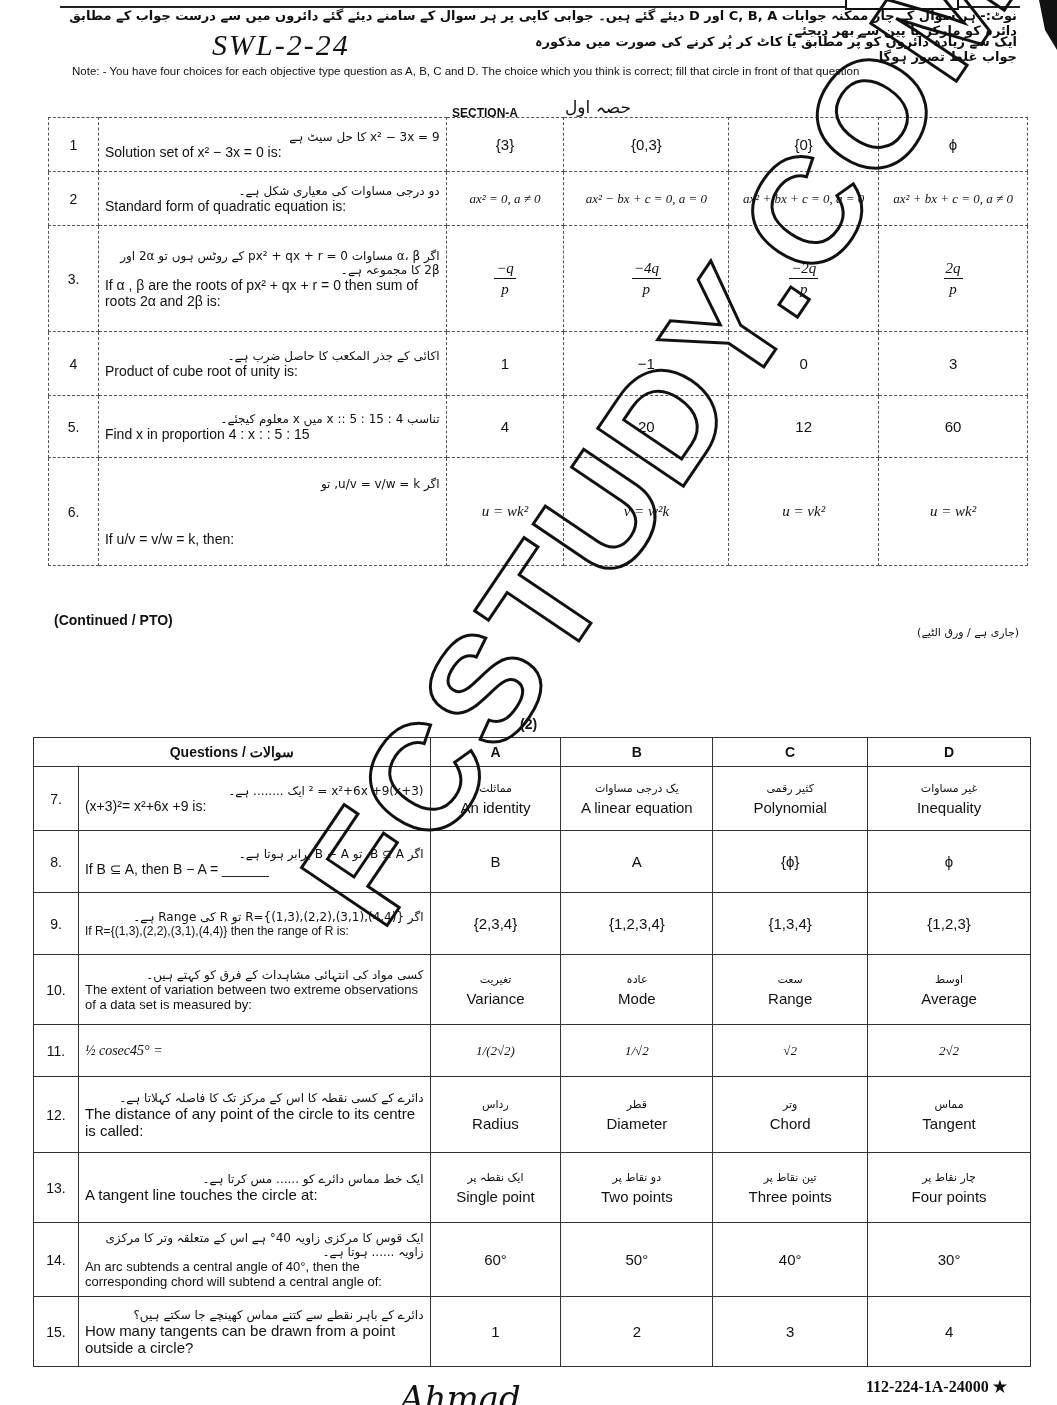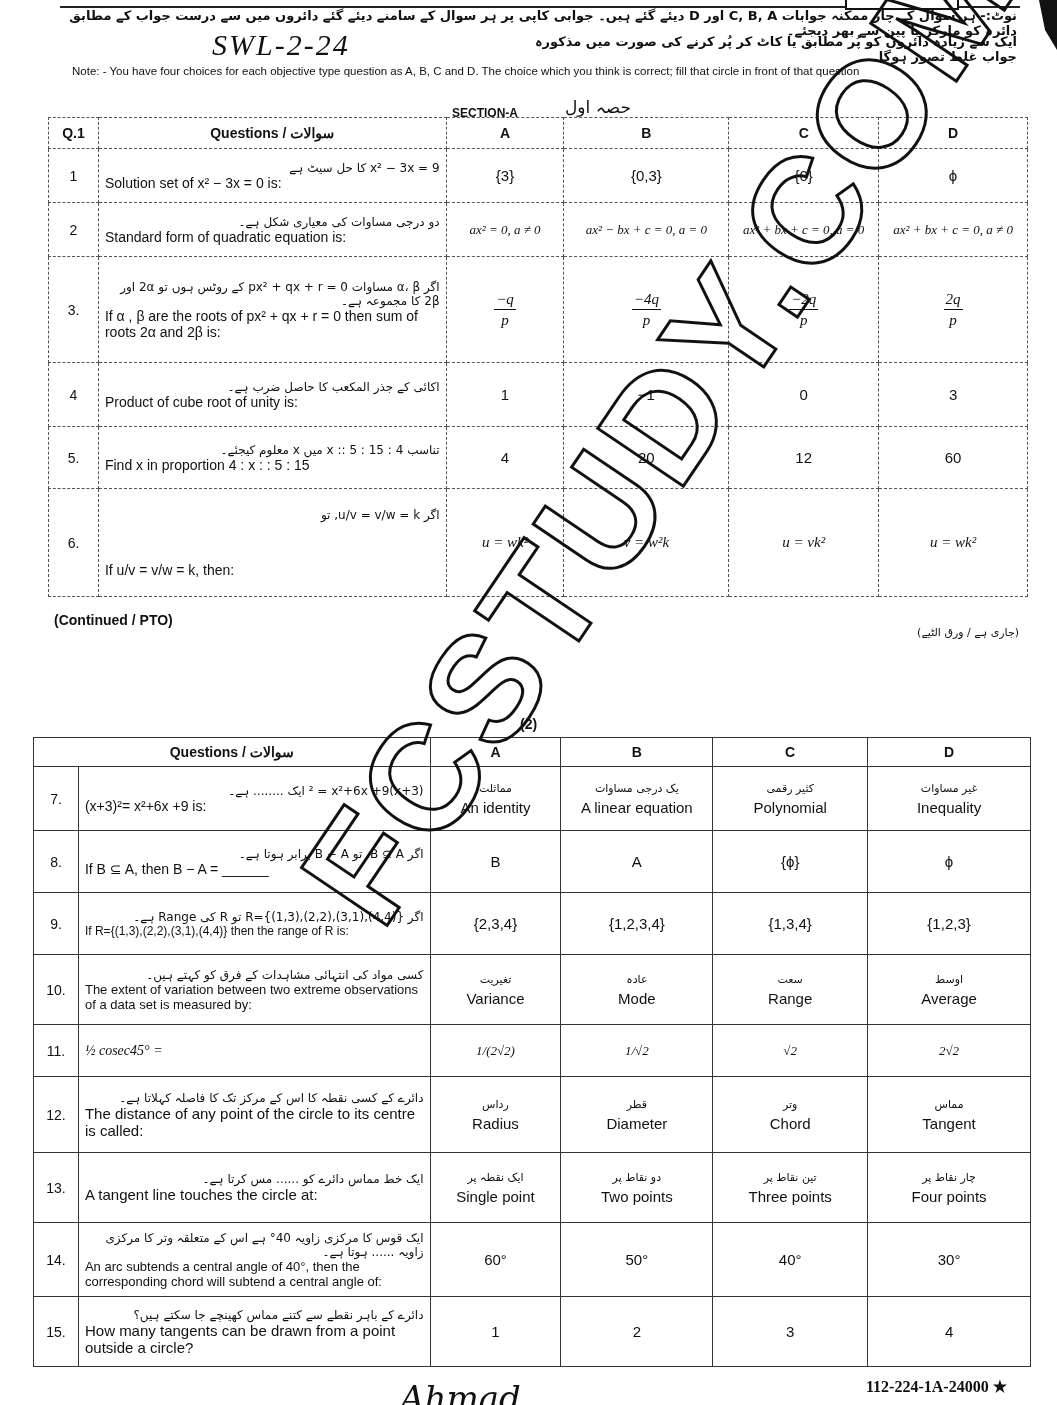--- a/index.html
+++ b/index.html
@@ -61,28 +61,20 @@
 <table class="t1">
   <colgroup>
       <col style="width:50px">
       <col style="width:348px">
       <col style="width:118px">
       <col style="width:165px">
       <col style="width:150px">
       <col style="width:149px">
     </colgroup>
   <tbody>
-      <tr>
-    <th>Q.1</th>
-    <th>Questions / سوالات</th>
-    <th>A</th>
-    <th>B</th>
-    <th>C</th>
-    <th>D</th>
-  </tr>
   <tr style="height:54px">
     <td class="qnum">1</td>
     <td class="qcell">
           <span class="ur">x² − 3x = 9 کا حل سیٹ ہے</span>
           <span class="en">Solution set of x² − 3x = 0 is:</span>
         </td>
     <td class="opt">{3}</td>
     <td class="opt">{0,3}</td>
     <td class="opt">{0}</td>
     <td class="opt">ϕ</td>

